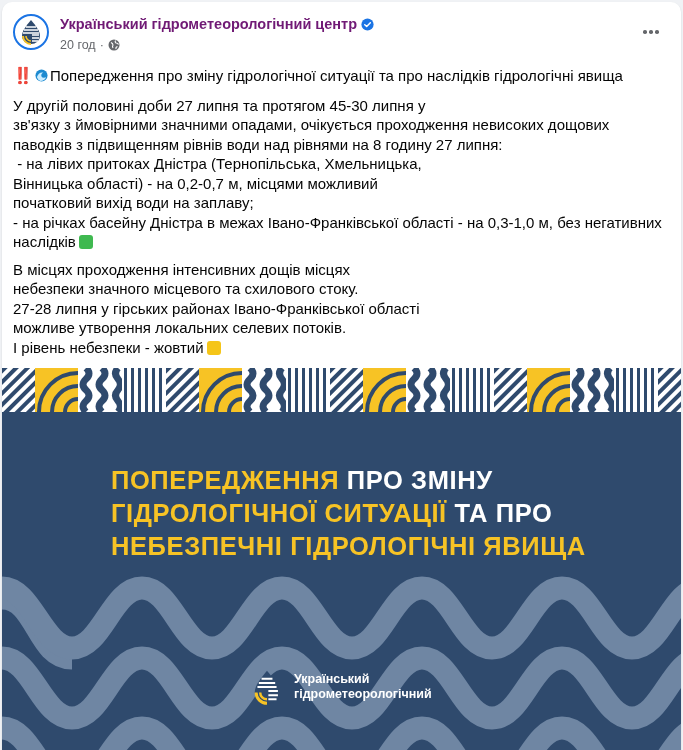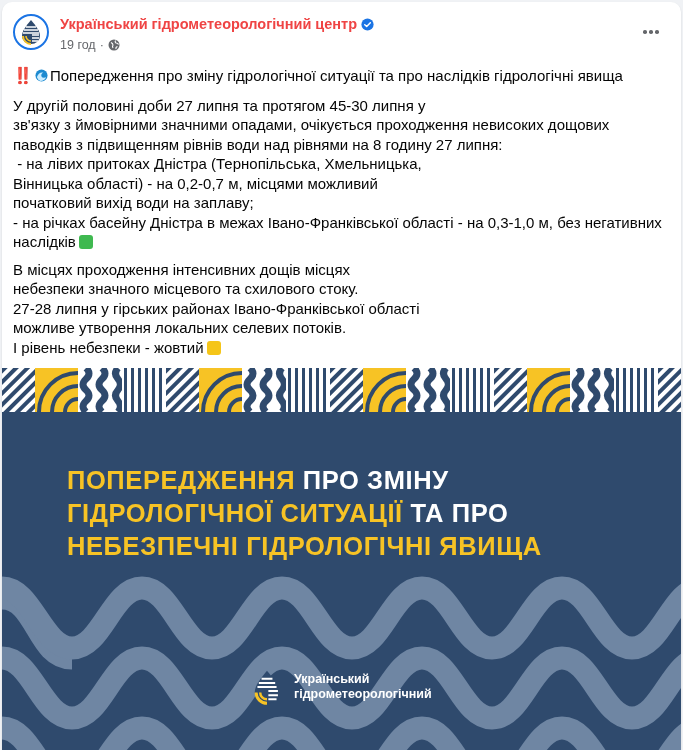--- a/index.html
+++ b/index.html
@@ -15,21 +15,21 @@
     background:#fff; border-radius:10px; overflow:hidden;
     box-shadow:0 1px 2px rgba(0,0,0,0.12);
   }
   .header { position:absolute; left:0; top:0; width:100%; height:58px; }
   .avatar {
     position:absolute; left:11px; top:12px; width:36px; height:36px;
     border-radius:50%; border:2px solid #1b74e4; box-sizing:border-box;
     background:#fff; display:flex; align-items:center; justify-content:center;
   }
   .page-name {
-    position:absolute; left:58px; top:14px; font-size:14.5px; font-weight:bold; color:#ef4444;
+    position:absolute; left:58px; top:14px; font-size:14.5px; font-weight:bold; color:#701a75;
     white-space:nowrap; display:flex; align-items:center; gap:4px;
   }
   .verified { width:13px; height:13px; display:inline-block; }
   .meta {
     position:absolute; left:58px; top:36px; font-size:12.5px; color:#65676b;
     display:flex; align-items:center; gap:4px;
   }
   .more {
     position:absolute; right:18px; top:22px; width:24px; height:16px;
     display:flex; align-items:center; justify-content:center; cursor:pointer;
@@ -46,21 +46,21 @@
   .para { margin-bottom:8px !important; }
   .sq { display:inline-block; width:14px; height:14px; border-radius:3px; vertical-align:-2px; margin-left:3px; }
   .image-area {
     position:absolute; left:0; top:366px; width:679px; height:394px; background:#2f4a6d; overflow:hidden;
   }
   .pattern { position:absolute; left:0; top:0; width:100%; height:44px; }
   .headline {
     position:absolute; left:65px; top:96px; font-size:25.5px; font-weight:bold;
     line-height:33px; letter-spacing:0.6px; text-transform:uppercase;
   }
-  .hl-y { color:#f7c325; }
+  .hl-y { color:#f7c325;margin-left:44px; }
   .hl-w { color:#ffffff; }
   .waves { position:absolute; left:0; top:200px; width:100%; height:194px; }
   .footer-logo { position:absolute; left:250px; top:300px; display:flex; align-items:center; gap:12px; }
   .footer-logo-text { color:#fff; font-size:12.5px; font-weight:bold; line-height:15px; }
 </style>
 </head>
 <body>
 
 <div class="card">
   <div class="header">
@@ -74,21 +74,21 @@
       </svg>
     </div>
     <div class="page-name">
       <span>Український гідрометеорологічний центр</span>
       <svg class="verified" viewBox="0 0 16 16">
         <circle cx="8" cy="8" r="7.5" fill="#1b74e4"></circle>
         <path d="M4.6 8.2 L7 10.5 L11.5 5.8" stroke="#fff" stroke-width="1.8" fill="none" stroke-linecap="round" stroke-linejoin="round"></path>
       </svg>
     </div>
     <div class="meta">
-      <span>19 год</span>
+      <span>20 год</span>
       <span>·</span>
       <svg width="12" height="12" viewBox="0 0 12 12">
         <circle cx="6" cy="6" r="5.5" fill="#65676b"></circle>
         <path d="M3 3.5 q2 1 2 2.5 q-1 1.5 0 3 M7.5 1.5 q-1 1.5 0.5 2.5 q2 0 2.5 1.5 M8 10 q-0.5-2 1.5-2.5" stroke="#fff" stroke-width="1.1" fill="none"></path>
       </svg>
     </div>
     <div class="more">
       <span></span>
         <span></span>
         <span></span>

